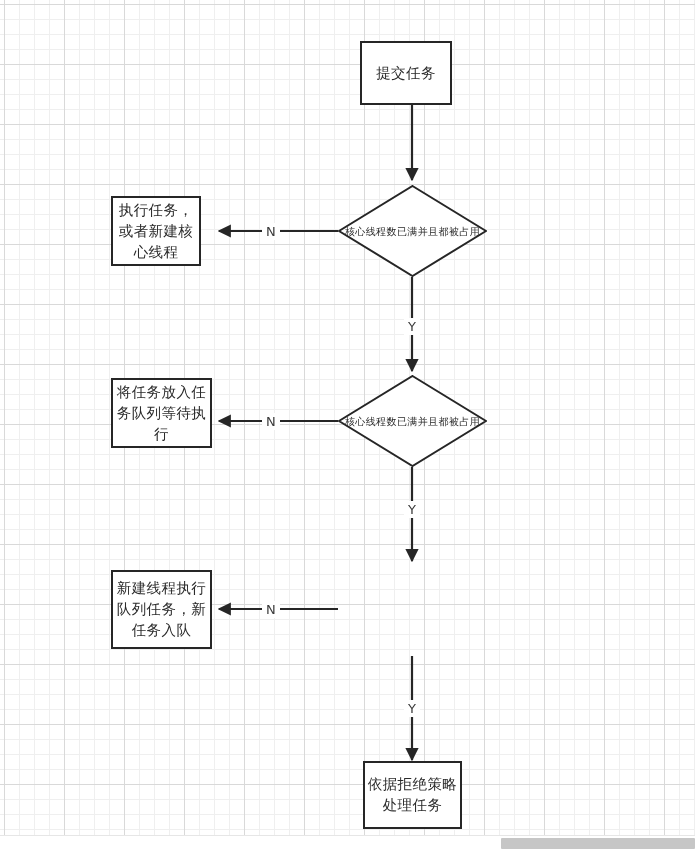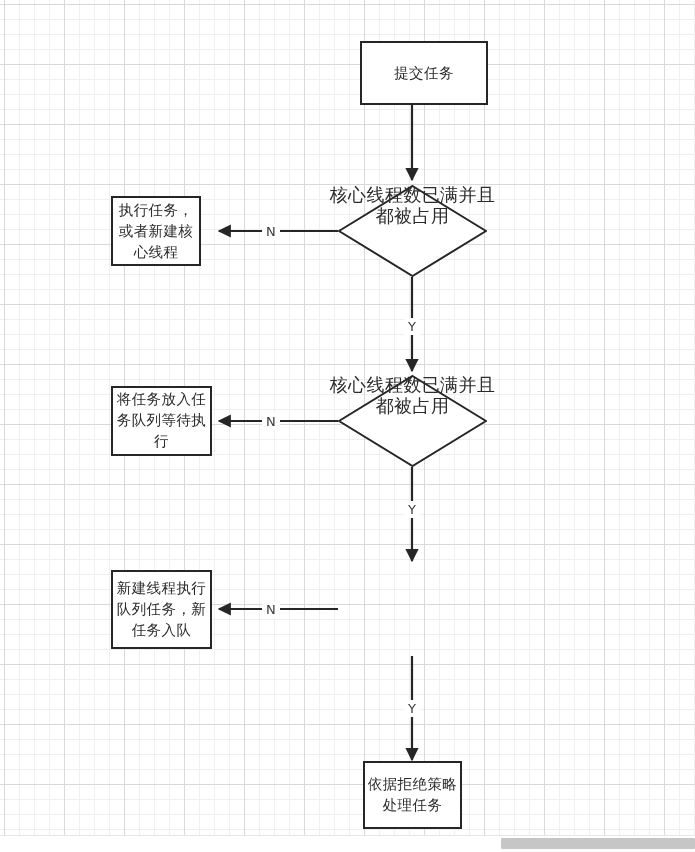--- a/index.html
+++ b/index.html
@@ -48,29 +48,28 @@
     left: 0;
     top: 0;
   }
   .diamond-label {
     position: absolute;
     left: -14px;
     right: -14px;
     top: 0;
     bottom: 0;
     display: flex;
-    align-items: flex-start;
+    align-items: center;
     justify-content: center;
     text-align: center;
     color: #2b2b2b;
-    font-size: 18px;
+    font-size: 10px;
     line-height: 21px;
     letter-spacing: 0.4px;
     pointer-events: none;
-    font-family: Liberation Serif, serif;
   }
   .edge {
     position: absolute;
     left: 0;
     top: 0;
     width: 695px;
     height: 852px;
     pointer-events: none;
   }
   .edge-label {
@@ -121,21 +120,21 @@
 
     <line x1="338" y1="421" x2="219" y2="421" stroke="#262626" stroke-width="2.2" marker-end="url(#arrow)"></line>
 
     <line x1="412" y1="467" x2="412" y2="561" stroke="#262626" stroke-width="2.2" marker-end="url(#arrow)"></line>
 
     <line x1="338" y1="609" x2="219" y2="609" stroke="#262626" stroke-width="2.2" marker-end="url(#arrow)"></line>
 
     <line x1="412" y1="656" x2="412" y2="760" stroke="#262626" stroke-width="2.2" marker-end="url(#arrow)"></line>
   </svg>
 
-  <div class="node box" style="left:360px; top:41px; width:128px; height:64px;">
+  <div class="node box" style="left:360px; top:41px; width:92px; height:64px;">
     <span>提交任务</span>
   </div>
 
   <div class="diamond-wrap" style="left:338px; top:185px; width:149px; height:92px;">
     <svg class="diamond-shape" width="149" height="92" viewBox="0 0 149 92" xmlns="http://www.w3.org/2000/svg">
       <polygon points="74.5,1 148,46 74.5,91 1,46" fill="#ffffff" stroke="#262626" stroke-width="2"></polygon>
     </svg>
     <div class="diamond-label">
       <span>核心线程数已满并且都被占用</span>
     </div>
@@ -147,21 +146,21 @@
 
   <div class="diamond-wrap" style="left:338px; top:375px; width:149px; height:92px;">
     <svg class="diamond-shape" width="149" height="92" viewBox="0 0 149 92" xmlns="http://www.w3.org/2000/svg">
       <polygon points="74.5,1 148,46 74.5,91 1,46" fill="#ffffff" stroke="#262626" stroke-width="2"></polygon>
     </svg>
     <div class="diamond-label">
       <span>核心线程数已满并且都被占用</span>
     </div>
   </div>
 
-  <div class="node box" style="left:111px; top:386px; width:101px; height:70px;font-family:Liberation Mono, monospace;">
+  <div class="node box" style="left:111px; top:378px; width:101px; height:70px;">
     <span>将任务放入任务队列等待执行</span>
   </div>
 
 
   <div class="node box" style="left:363px; top:761px; width:99px; height:68px;">
     <span>依据拒绝策略处理任务</span>
   </div>
 
   <div class="node box" style="left:111px; top:570px; width:101px; height:79px;">
     <span>新建线程执行队列任务，新任务入队</span>

